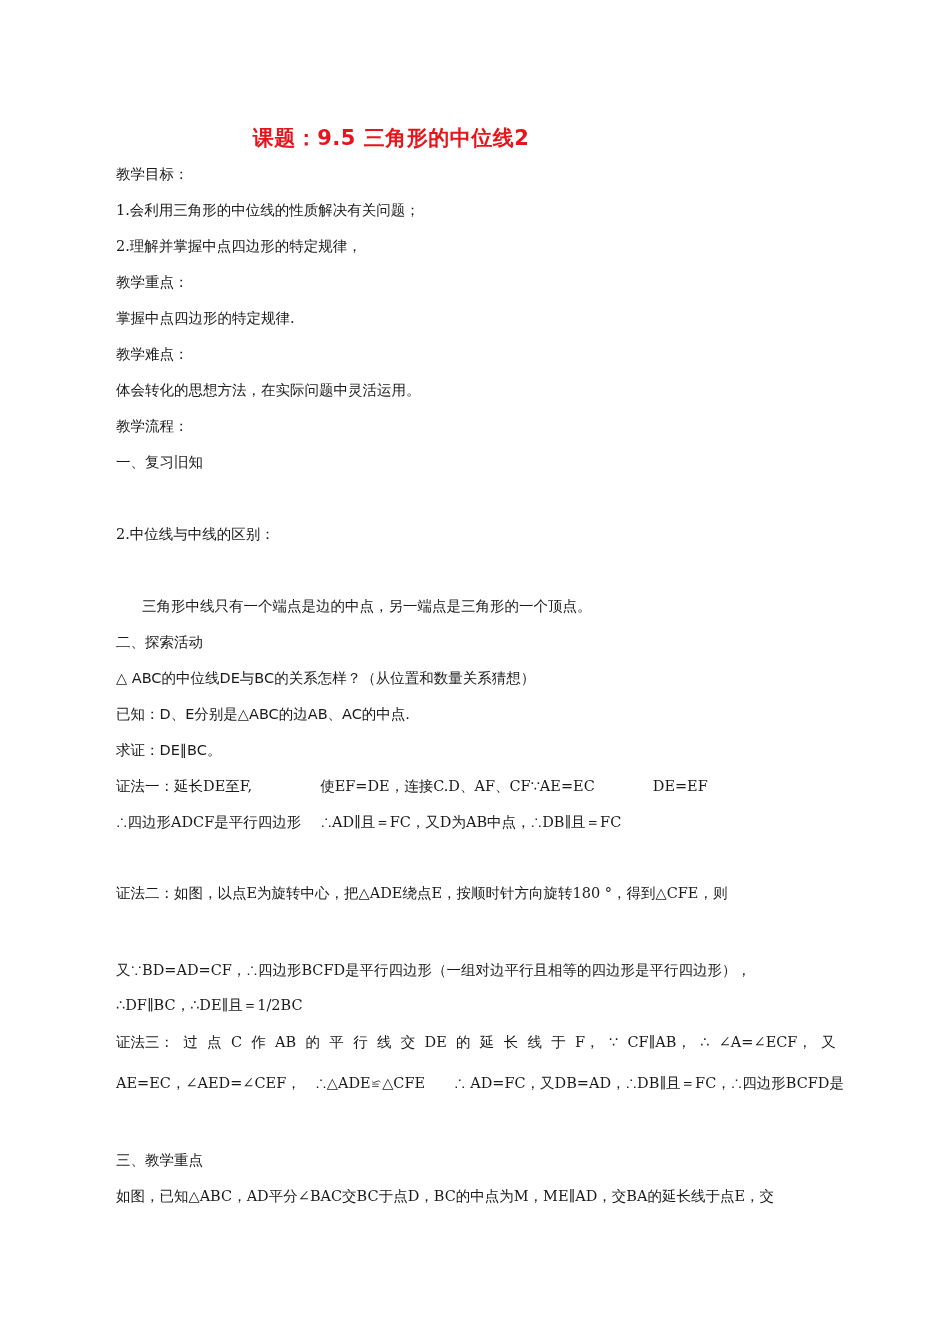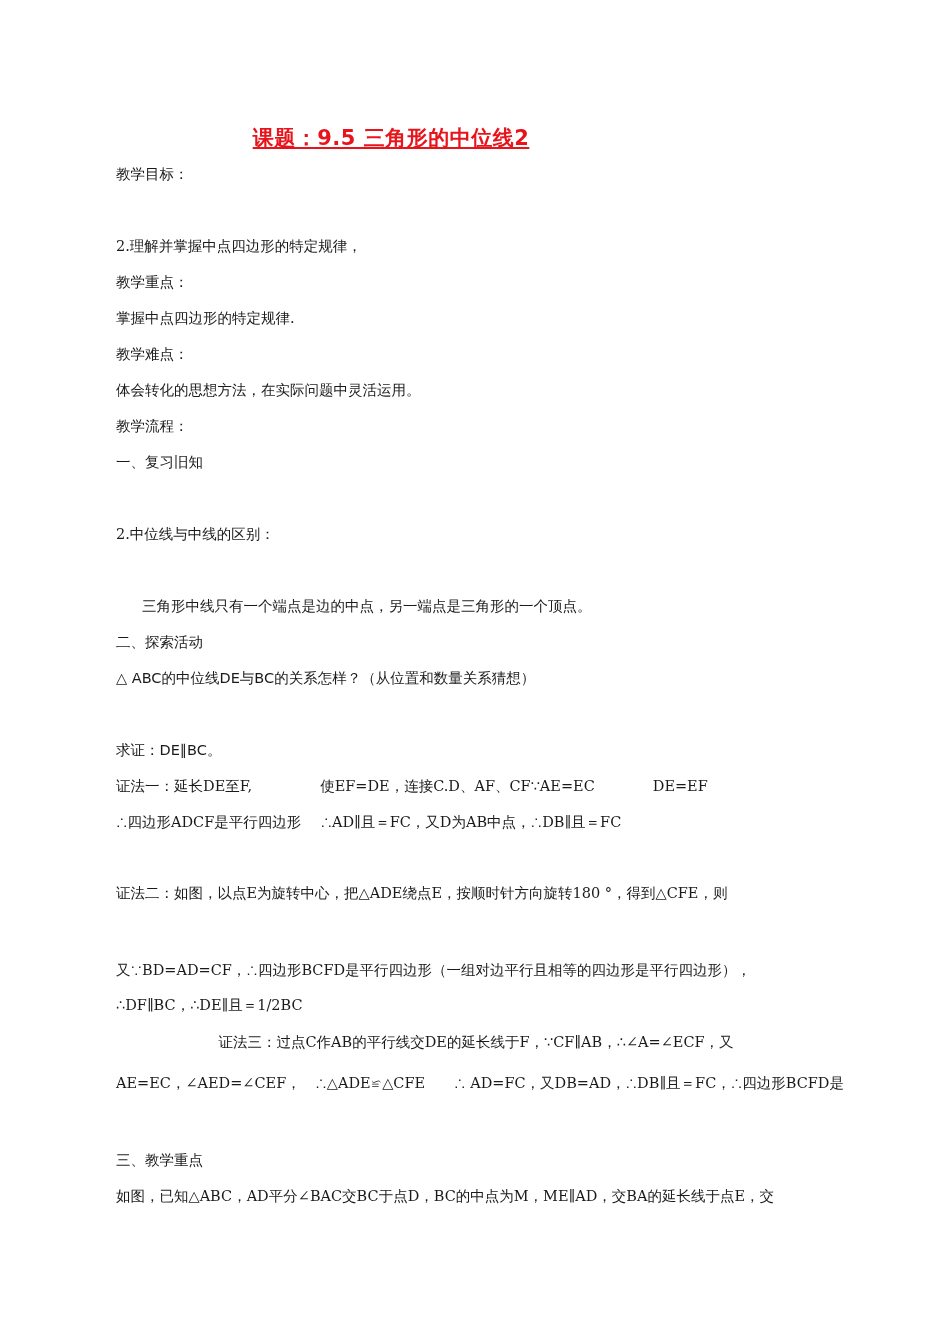--- a/index.html
+++ b/index.html
@@ -1,51 +1,53 @@
 <!DOCTYPE html>
 <html><head>
 <meta charset="utf-8">
 <style>
   html, body { margin: 0; padding: 0; background: #ffffff; }
   body { width: 950px; height: 1344px; position: relative; overflow: hidden;
          font-family: "DejaVu Serif", "Liberation Serif", serif; color: #1a1a1a; }
   .page { position: absolute; left: 0; top: 0; width: 950px; height: 1344px; }
   .title { position: absolute; left: 0; width: 782px; top: 124px; text-align: center;
            font-family: "DejaVu Sans", "Liberation Sans", sans-serif; font-weight: bold;
-           font-size: 21px; color: #e8141b; letter-spacing: 0.5px; text-decoration: underline; }
+           font-size: 21px; color: #e8141b; letter-spacing: 0.5px; }
   .line { position: absolute; left: 116px; font-size: 14.5px; line-height: 20px; white-space: nowrap; }
   .bold { font-family: "DejaVu Sans", "Liberation Sans", sans-serif; font-weight: normal; font-size: 14.5px; }
   .indent { left: 142px; }
-  .just { width: 720px; display: flex; justify-content: center; }
+  .just { width: 720px; display: flex; justify-content: space-between; }
   .gap { display: inline-block; }
 </style>
 </head>
 <body>
 
 <div class="page">
 
   <div class="title">课题：9.5 三角形的中位线2</div>
 
   <div class="line bold" style="top:164px">教学目标：</div>
+  <div class="line" style="top:200px">1.会利用三角形的中位线的性质解决有关问题；</div>
   <div class="line" style="top:236px">2.理解并掌握中点四边形的特定规律，</div>
 
   <div class="line bold" style="top:272px">教学重点：</div>
   <div class="line" style="top:308px">掌握中点四边形的特定规律.</div>
 
   <div class="line bold" style="top:344px">教学难点：</div>
   <div class="line" style="top:380px">体会转化的思想方法，在实际问题中灵活运用。</div>
 
   <div class="line bold" style="top:416px">教学流程：</div>
 
   <div class="line bold" style="top:452px">一、复习旧知</div>
   <div class="line" style="top:524px">2.中位线与中线的区别：</div>
   <div class="line indent" style="top:596px">三角形中线只有一个端点是边的中点，另一端点是三角形的一个顶点。</div>
 
   <div class="line bold" style="top:632px">二、探索活动</div>
   <div class="line bold" style="top:668px">△ ABC的中位线DE与BC的关系怎样？（从位置和数量关系猜想）</div>
+  <div class="line bold" style="top:704px">已知：D、E分别是△ABC的边AB、AC的中点.</div>
   <div class="line bold" style="top:740px">求证：DE∥BC。</div>
 
   <div class="line" style="top:776px">
     <span class="bold">证法一：</span><span>延长DE至F,</span><span class="gap" style="width:68px"></span><span>使EF=DE，连接C.D、AF、CF∵AE=EC</span><span class="gap" style="width:58px"></span><span>DE=EF</span>
   </div>
   <div class="line" style="top:812px">∴四边形ADCF是平行四边形　 ∴AD∥且＝FC，又D为AB中点，∴DB∥且＝FC</div>
 
   <div class="line" style="top:883px">
     <span class="bold">证法二：</span><span>如图，以点E为旋转中心，把△ADE绕点E，按顺时针方向旋转180 °，得到△CFE，则</span>
   </div>

